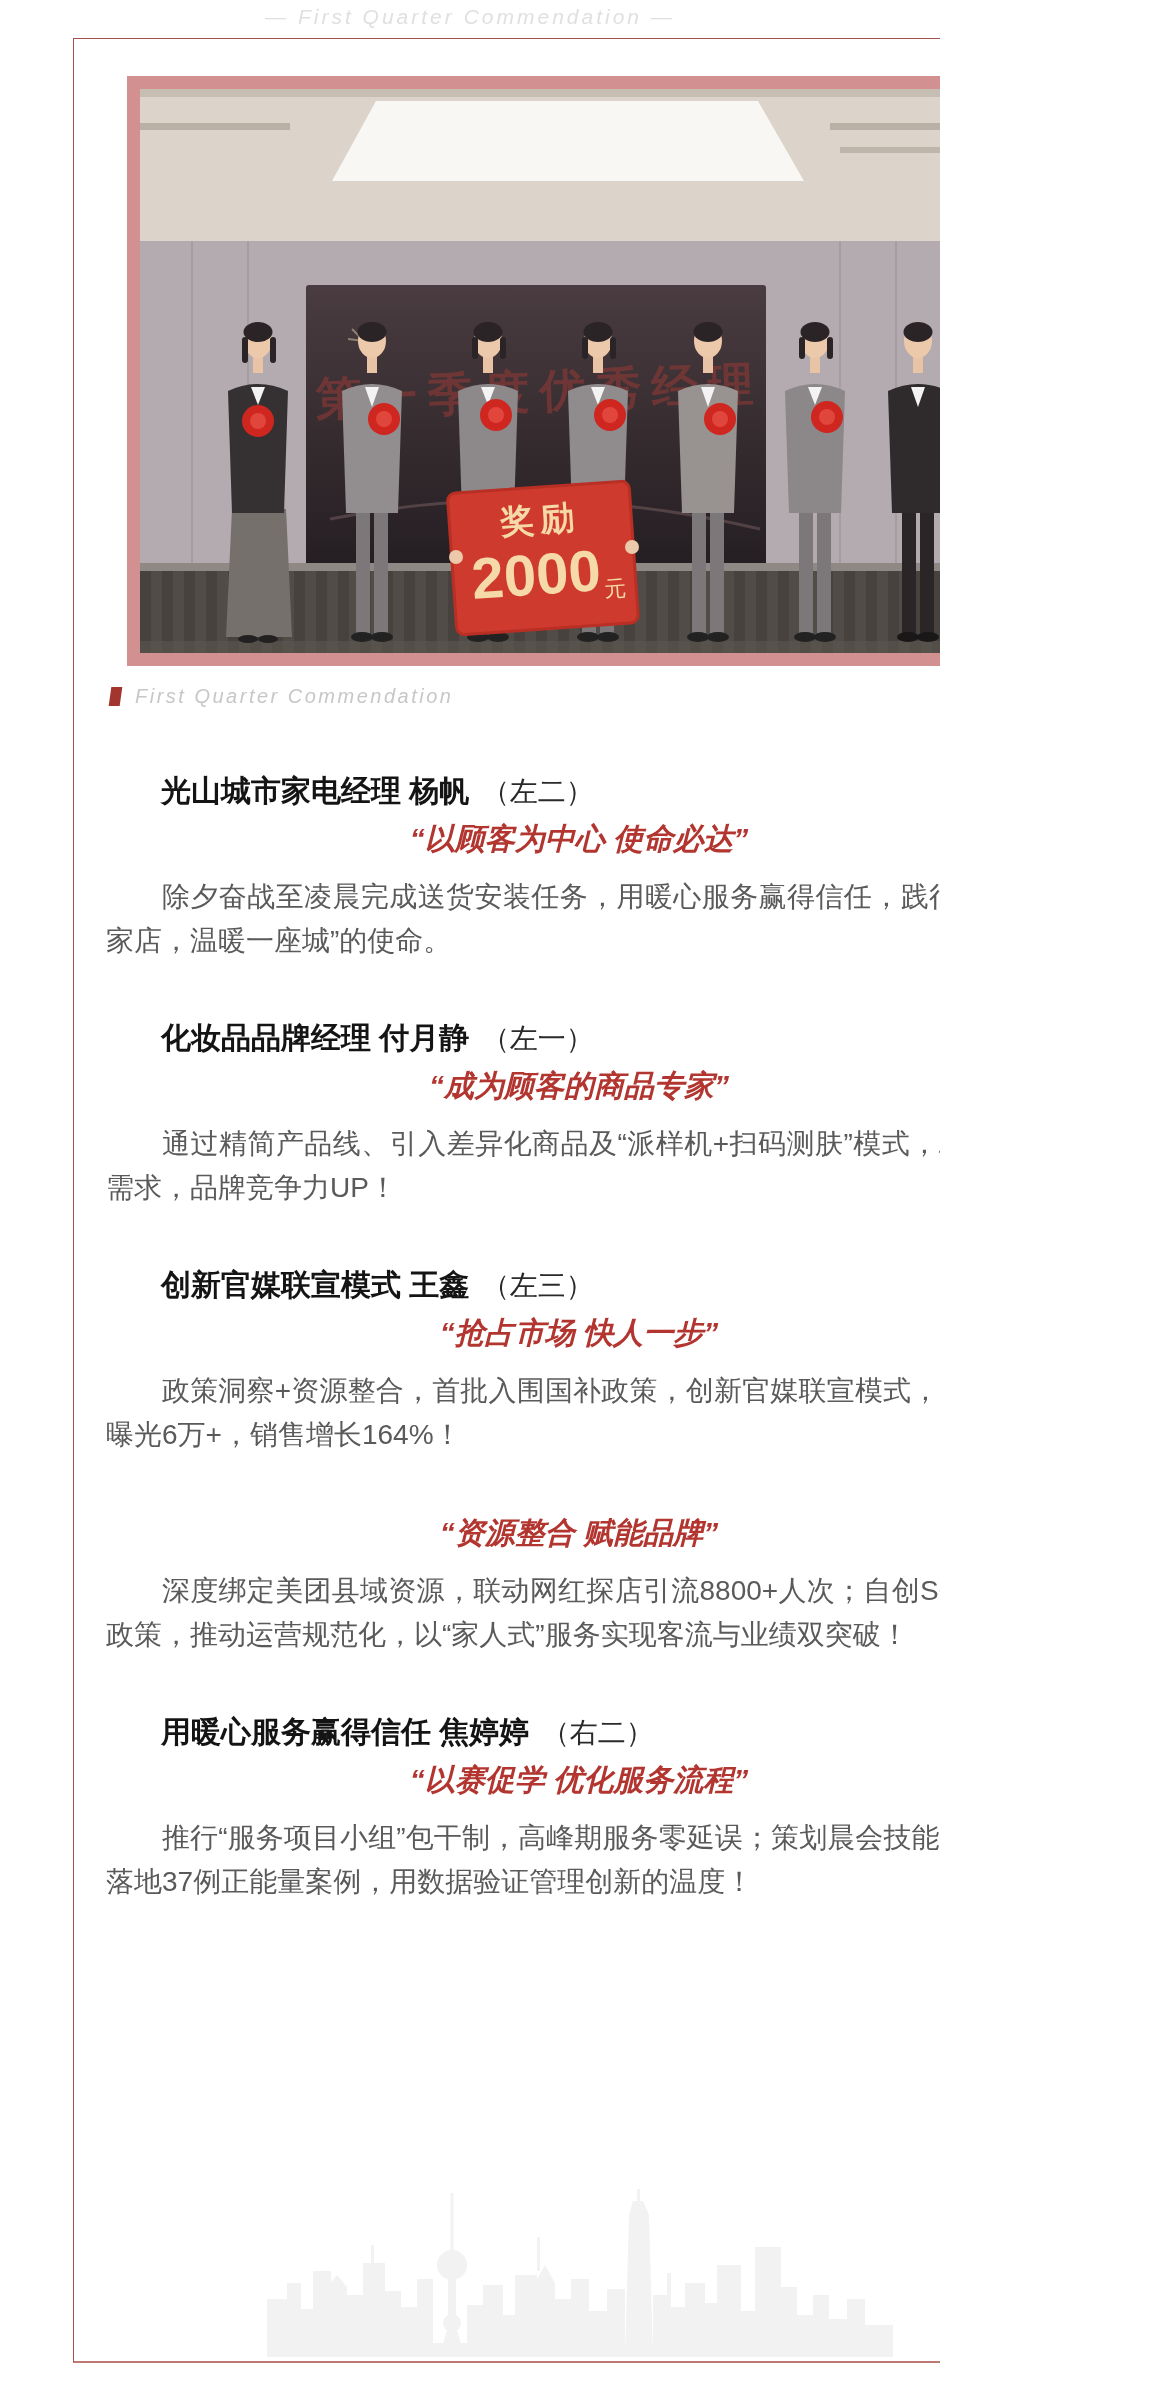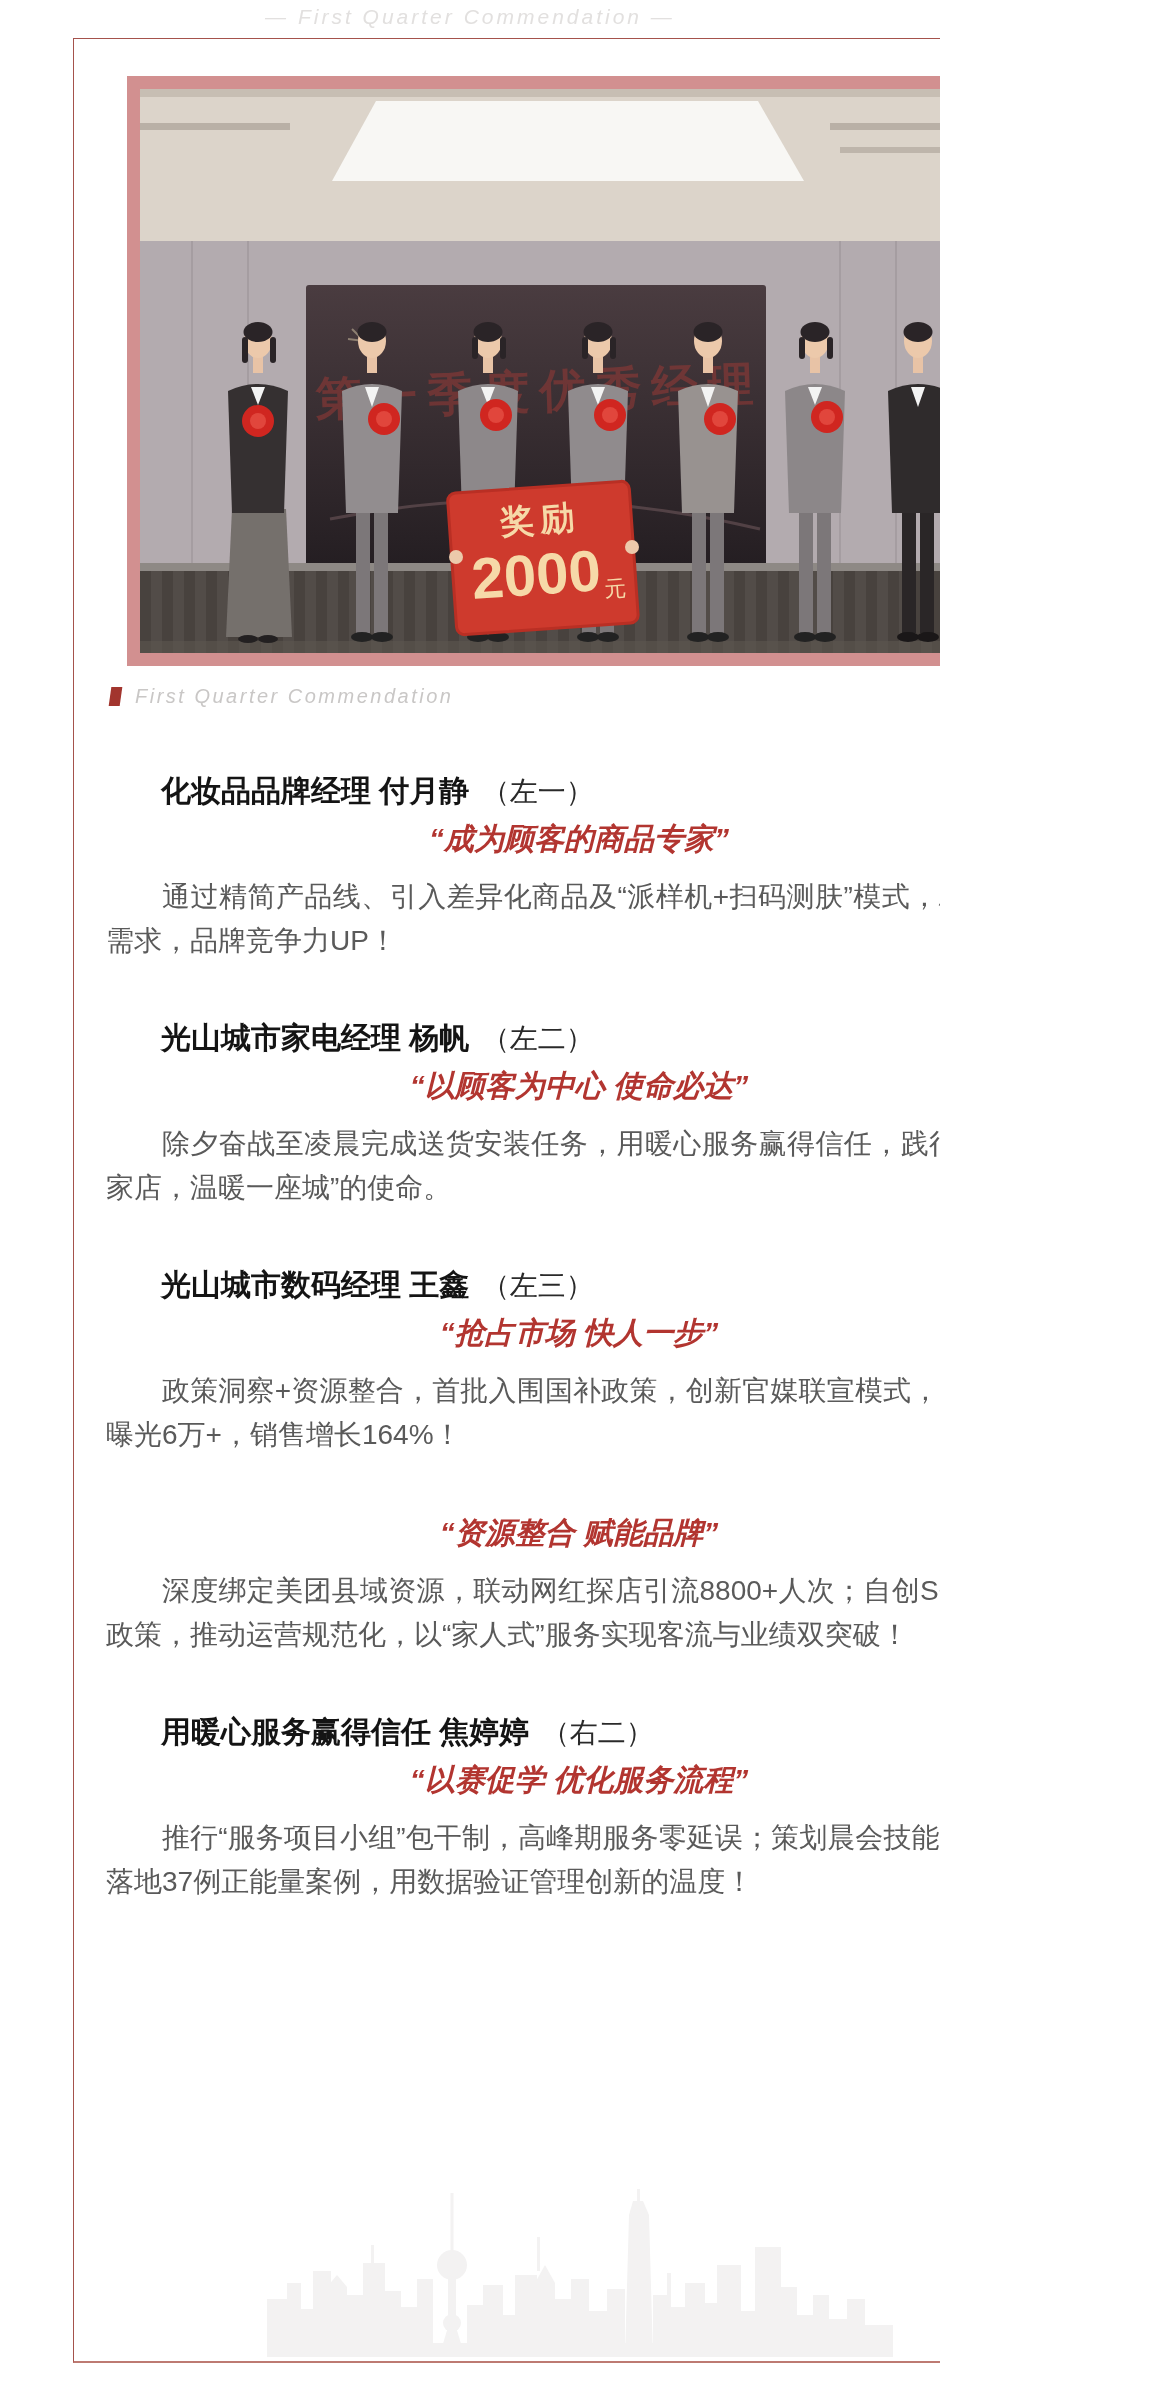--- a/index.html
+++ b/index.html
@@ -198,33 +198,33 @@
     </div>
 
     <div class="caption">
       <span class="caption-square"></span>
       <span class="caption-text">First Quarter Commendation</span>
     </div>
 
     <div class="content">
 
       <section class="section">
+        <h3 class="sec-title"><span>光山城市家电经理 杨帆</span> <span class="sec-pos">（左二）</span></h3>
+        <p class="sec-quote">“以顾客为中心 使命必达”</p>
+        <p class="sec-body">除夕奋战至凌晨完成送货安装任务，用暖心服务赢得信任，践行“开出一家店，温暖一座城”的使命。</p>
+      </section>
+
+      <section class="section">
         <h3 class="sec-title"><span>化妆品品牌经理 付月静</span> <span class="sec-pos">（左一）</span></h3>
         <p class="sec-quote">“成为顾客的商品专家”</p>
         <p class="sec-body">通过精简产品线、引入差异化商品及“派样机+扫码测肤”模式，精准触达需求，品牌竞争力UP！</p>
       </section>
 
       <section class="section">
-        <h3 class="sec-title"><span>光山城市家电经理 杨帆</span> <span class="sec-pos">（左二）</span></h3>
-        <p class="sec-quote">“以顾客为中心 使命必达”</p>
-        <p class="sec-body">除夕奋战至凌晨完成送货安装任务，用暖心服务赢得信任，践行“开出一家店，温暖一座城”的使命。</p>
-      </section>
-
-      <section class="section">
-        <h3 class="sec-title"><span>光山城市数码经理 王鑫</span> <span class="sec-pos">（左三）</span></h3>
+        <h3 class="sec-title"><span>创新官媒联宣模式 王鑫</span> <span class="sec-pos">（左三）</span></h3>
         <p class="sec-quote">“抢占市场 快人一步”</p>
         <p class="sec-body">政策洞察+资源整合，首批入围国补政策，创新官媒联宣模式，带动线上曝光6万+，销售增长164%！</p>
       </section>
 
       <section class="section">
         <p class="sec-quote">“资源整合 赋能品牌”</p>
         <p class="sec-body">深度绑定美团县域资源，联动网红探店引流8800+人次；自创SOP+激励政策，推动运营规范化，以“家人式”服务实现客流与业绩双突破！</p>
       </section>
 
 

